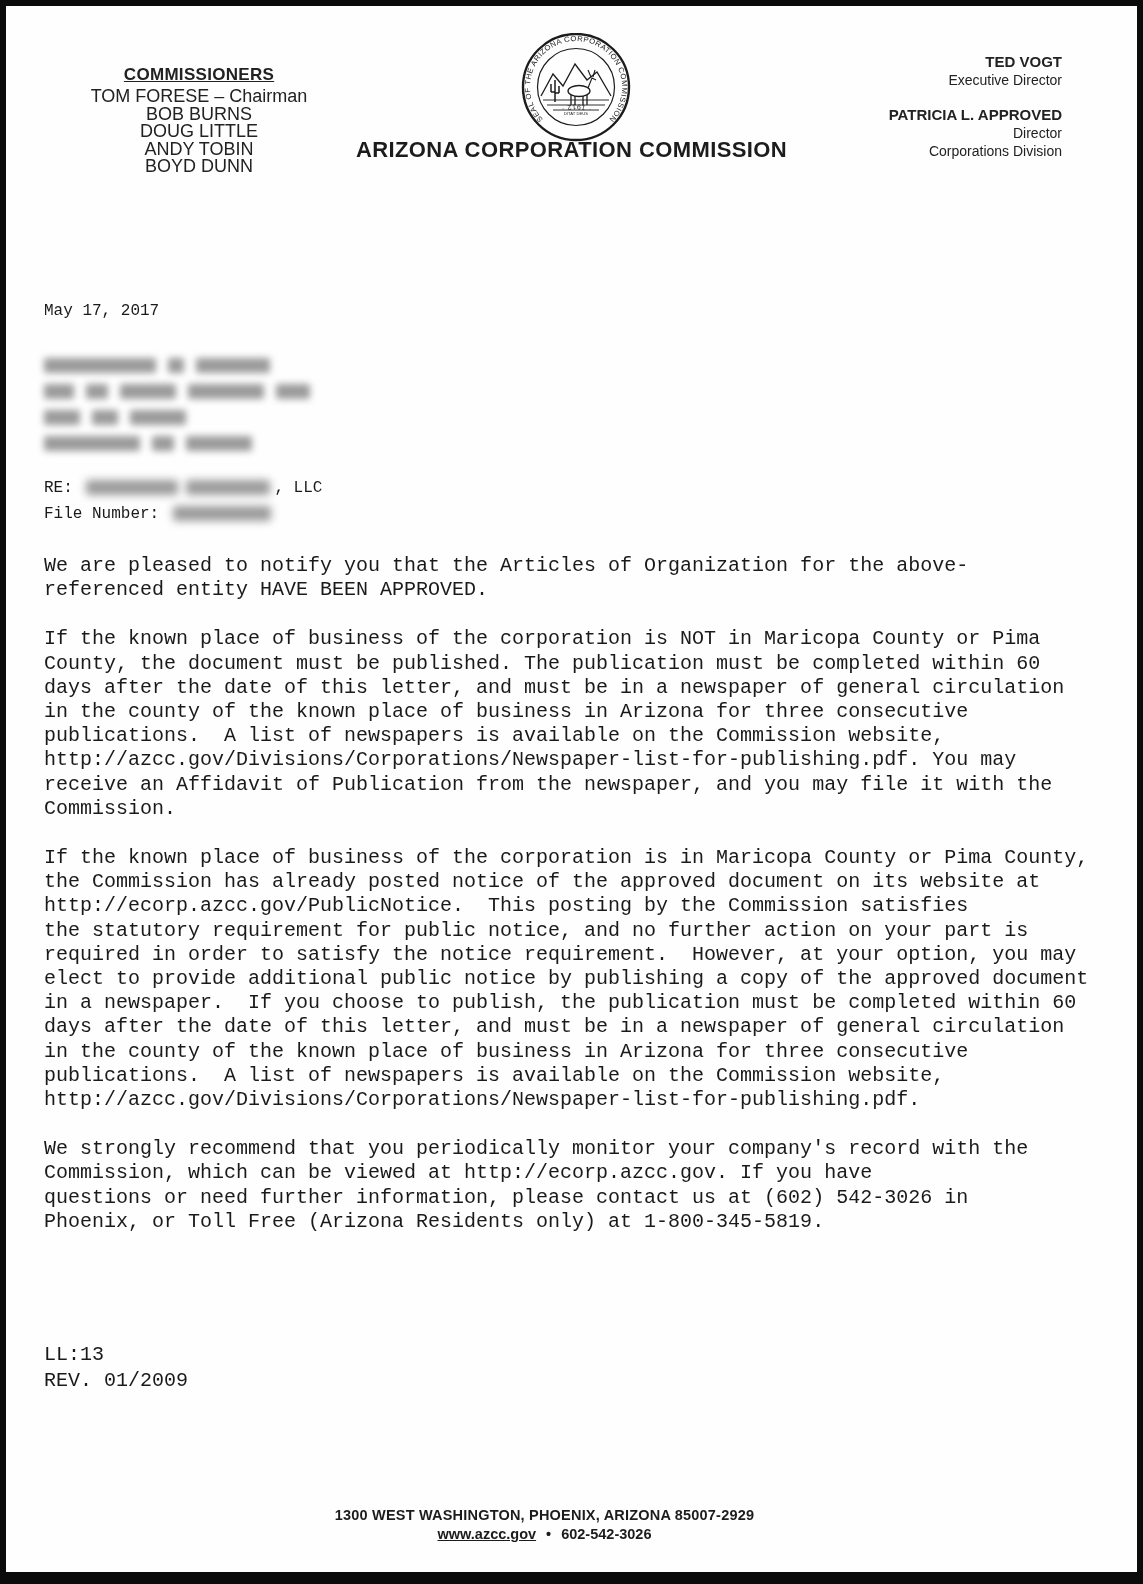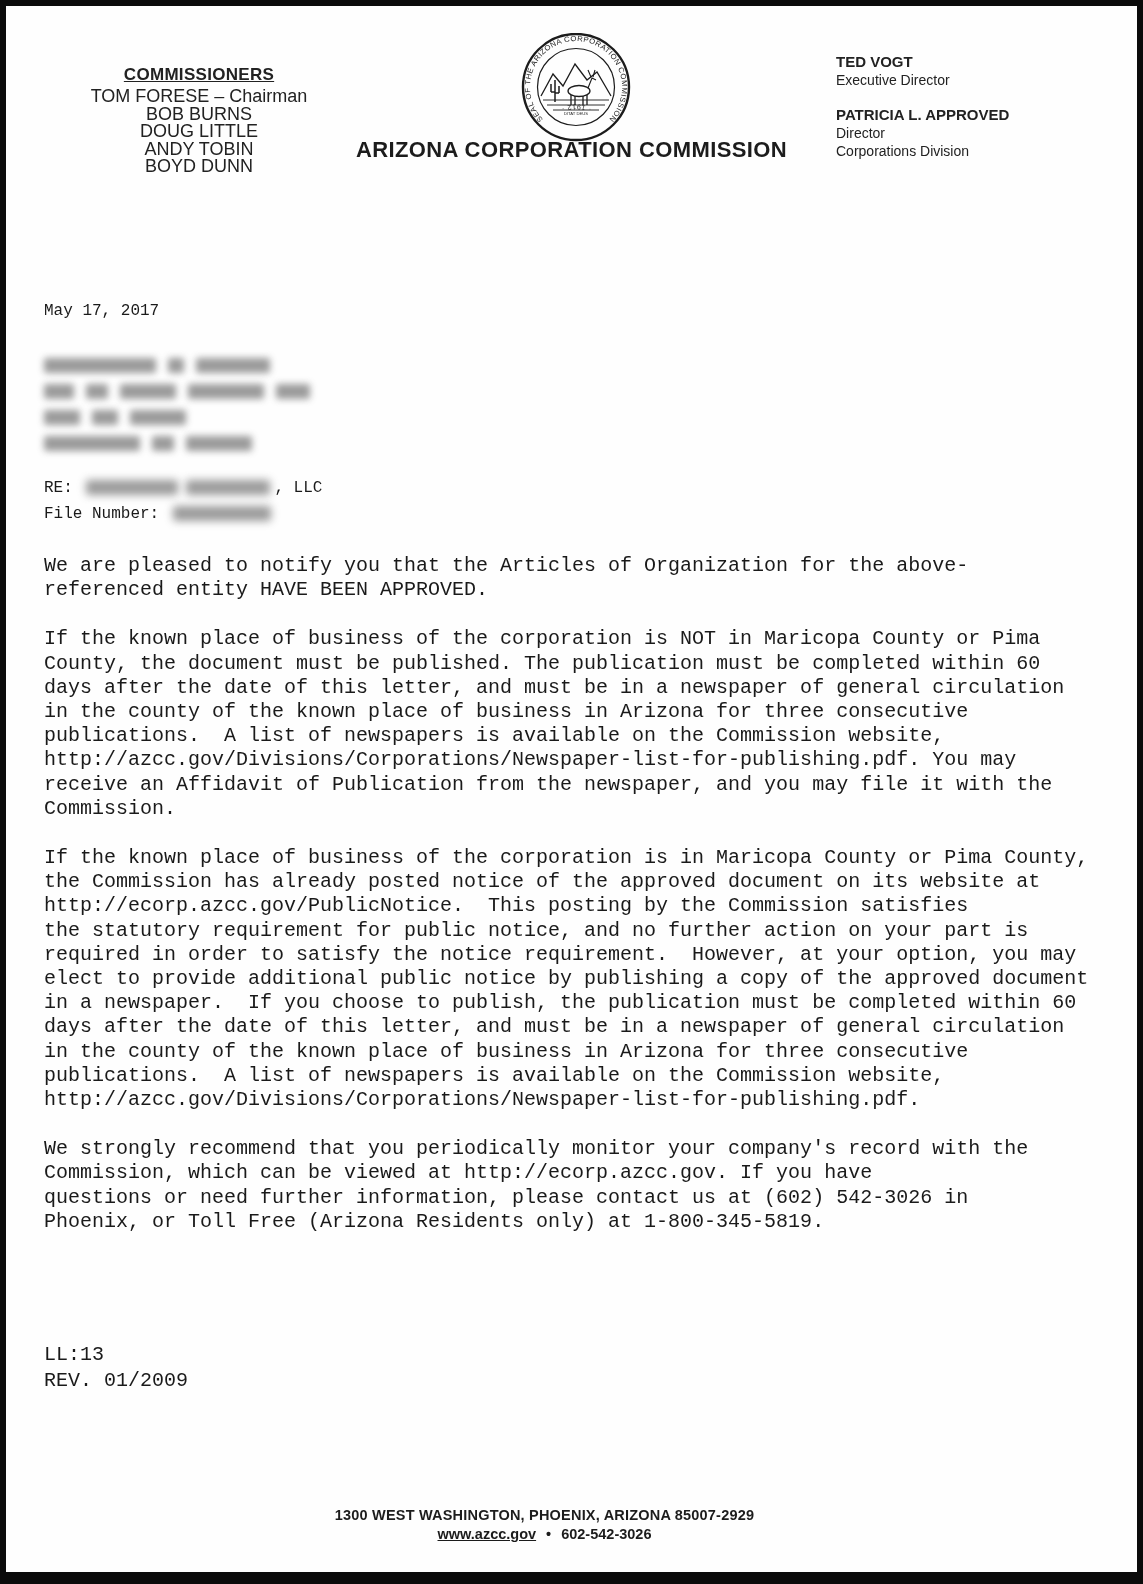--- a/index.html
+++ b/index.html
@@ -51,21 +51,21 @@
     font-size: 22px;
     font-weight: bold;
     letter-spacing: .4px;
     color: #1c1c1c;
   }
 
   .directors {
     position: absolute;
     left: 830px; top: 47px;
     width: 226px;
-    text-align: left;
+    text-align: right;
     color: #222;
   }
   .directors .nm { font-size: 15px; font-weight: bold; line-height: 18px; }
   .directors .tl { font-size: 14px; line-height: 18px; }
   .directors .gap { height: 17px; }
 
   
   .mono { font-family: "Liberation Mono", monospace; color: #1a1a1a; }
 
   .date-line {

